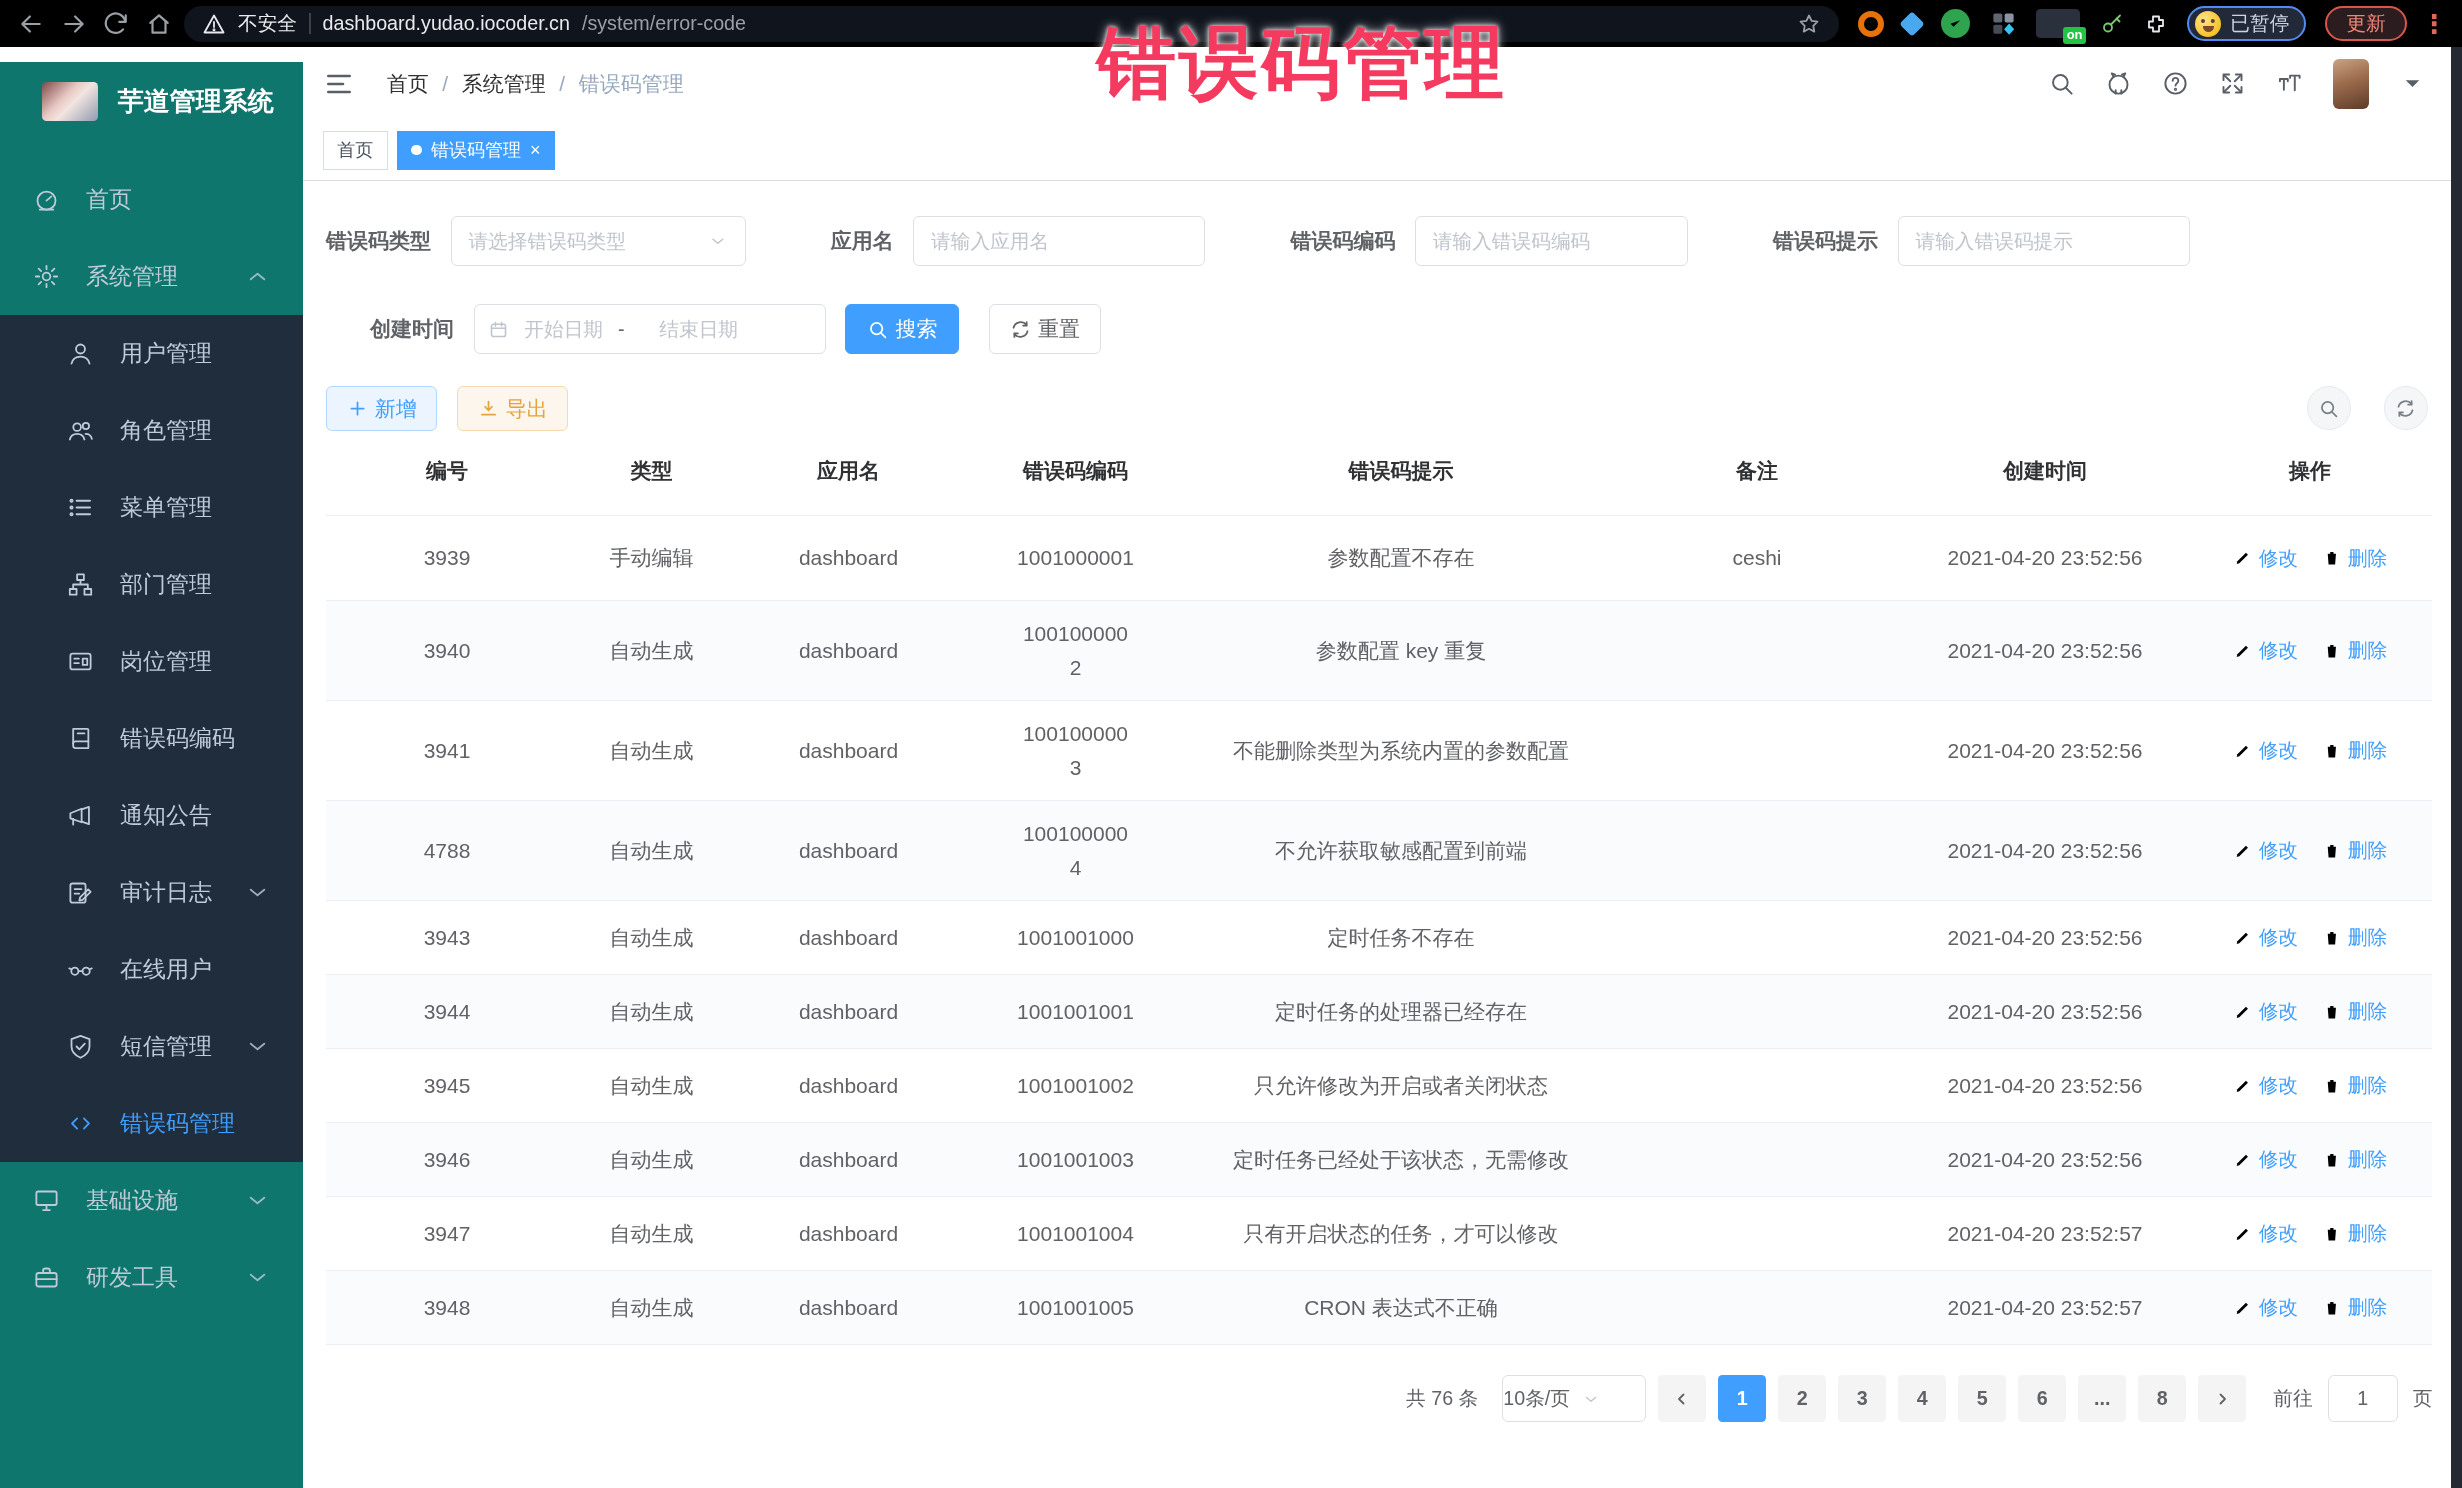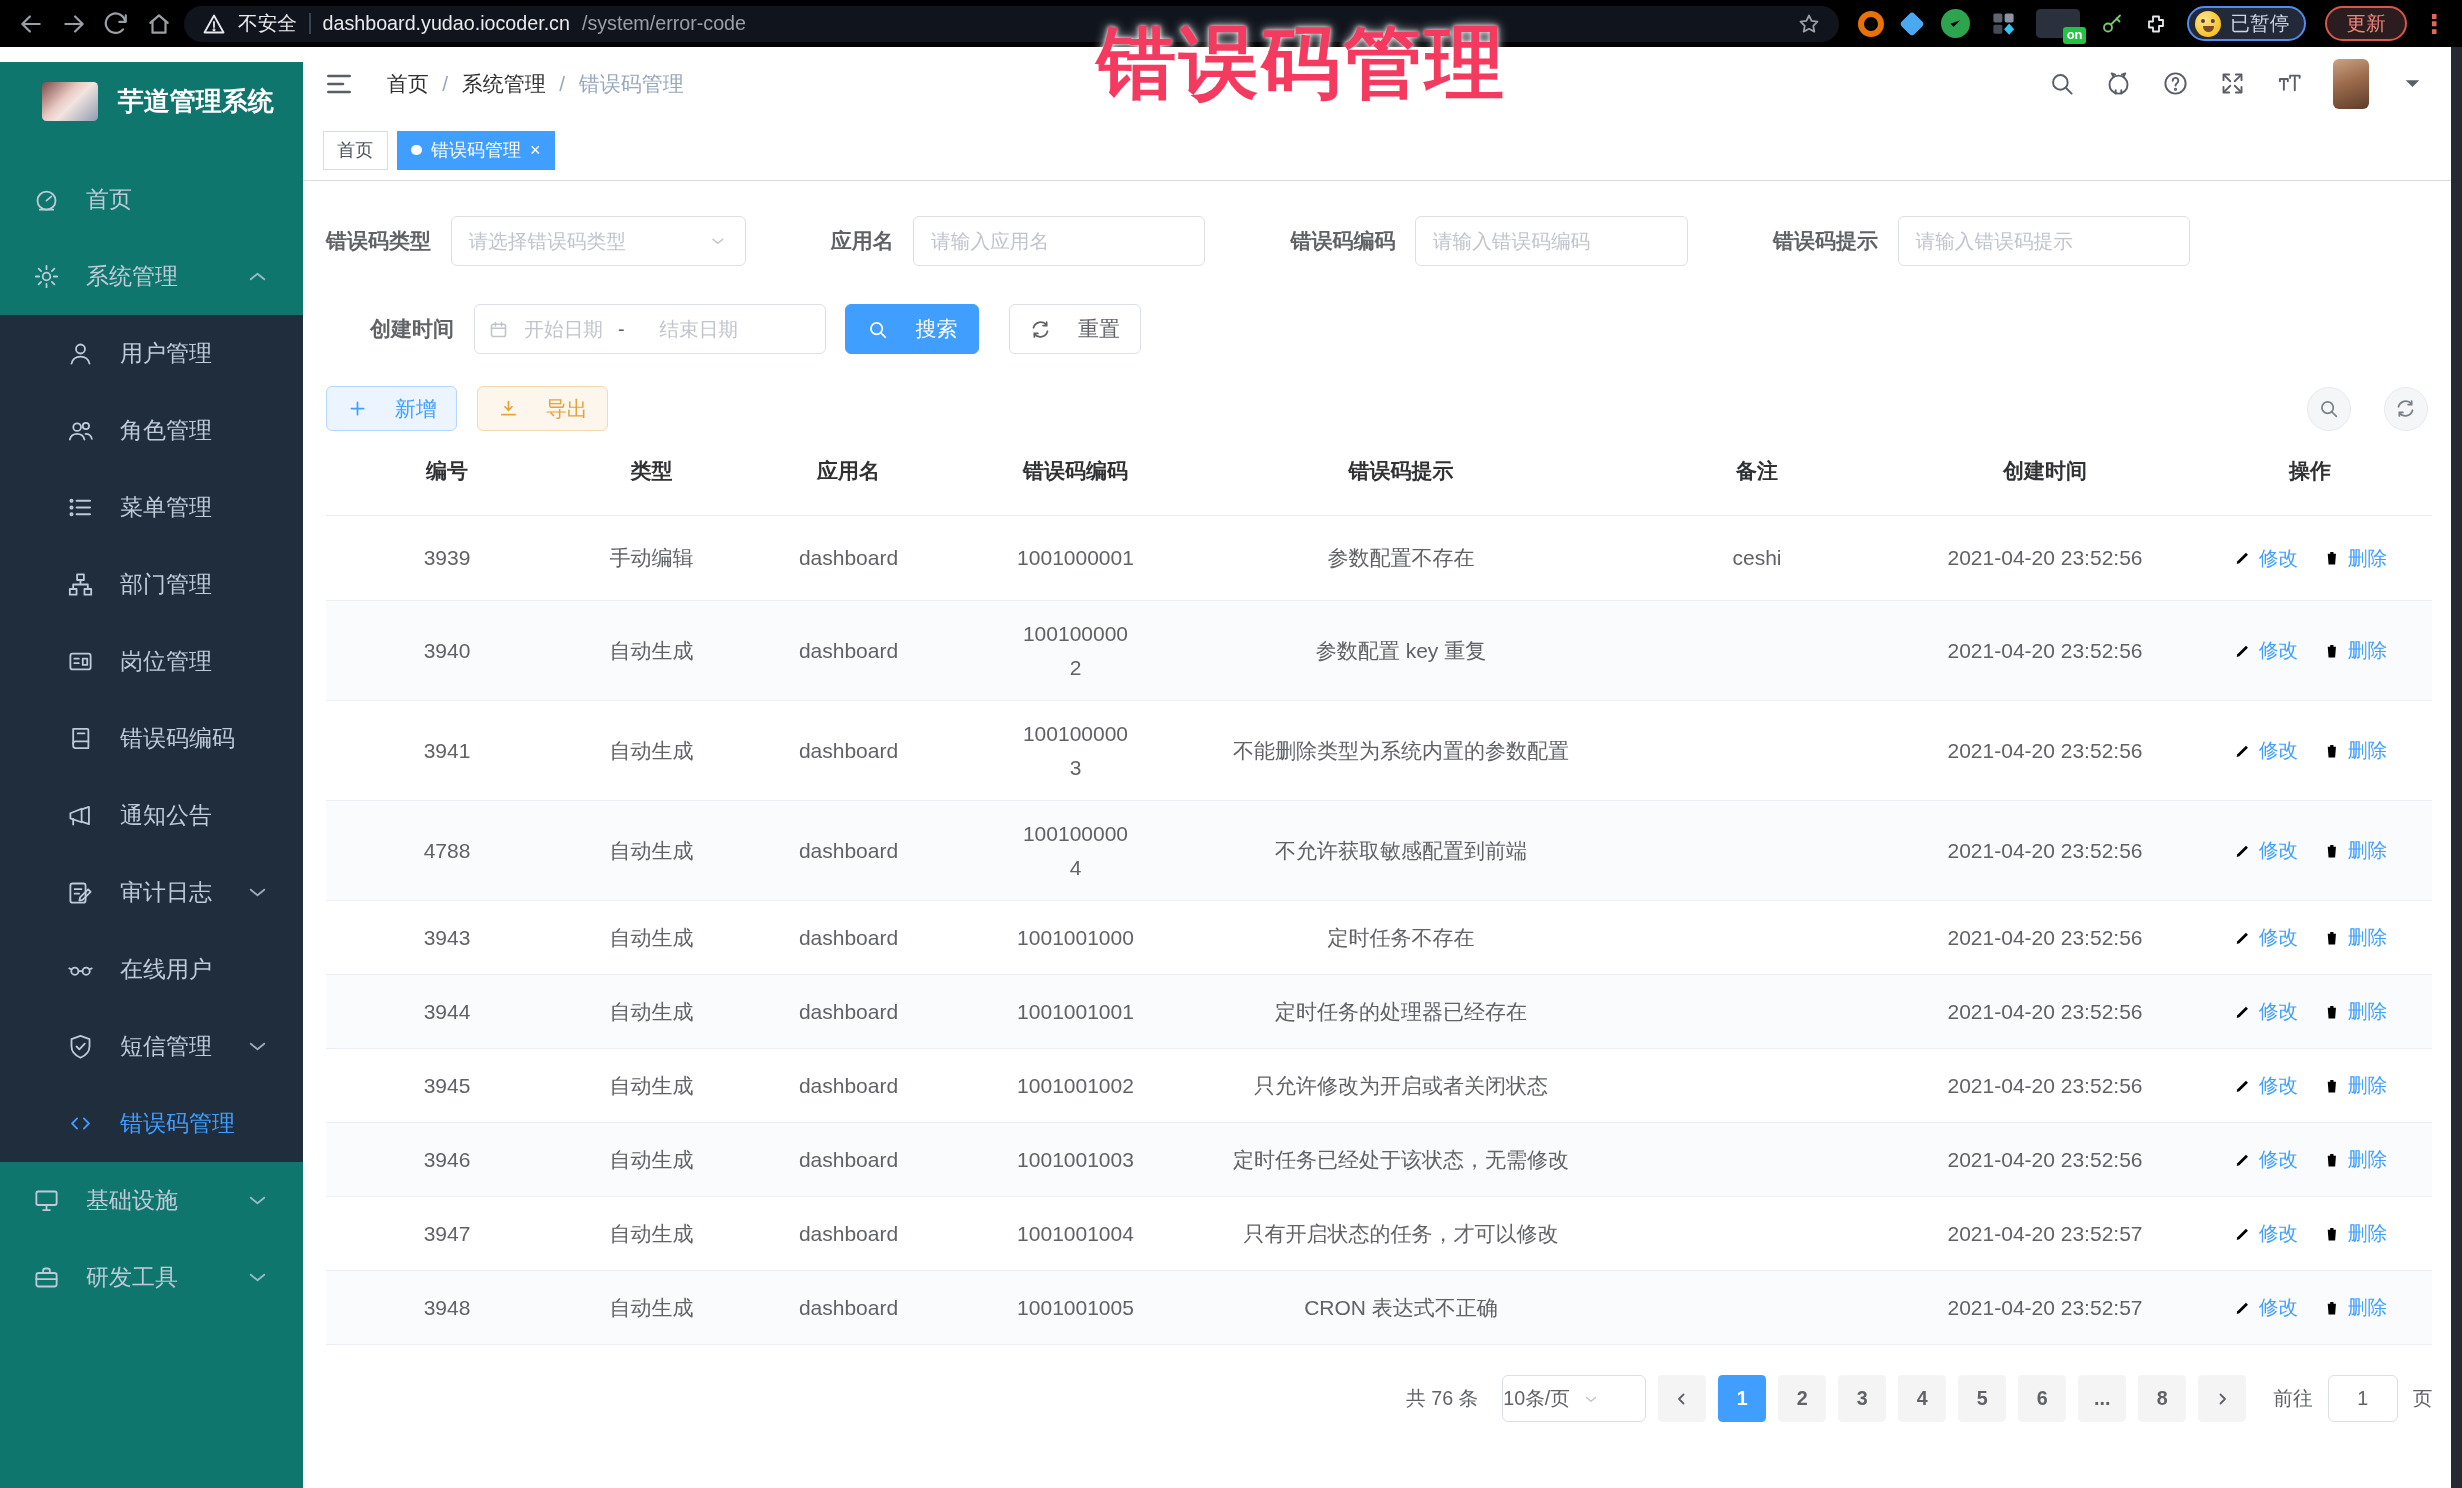--- a/index.html
+++ b/index.html
@@ -97,26 +97,26 @@
   justify-content:space-between;padding:0 16.7px;color:#c0c4cc;font-size:19.7px;background:#fff;cursor:pointer}
 .f-select .icon{color:#c0c4cc}
 .f-select .icon svg{width:19.7px;height:19.7px}
 .f-input{width:292px;height:50px;border:1.5px solid #dcdfe6;border-radius:6px;padding:0 16.7px;font-size:19.7px;color:#606266;outline:none}
 .f-input::placeholder{color:#c0c4cc}
 .date-box{width:352px;height:50px;border:1.5px solid #dcdfe6;border-radius:6px;display:flex;align-items:center;
   padding:0 13.6px;gap:15px;color:#c0c4cc;font-size:19.7px;background:#fff}
 .date-box .icon{color:#c0c4cc}
 .date-box .icon svg{width:21px;height:21px}
 .date-sep{color:#606266}
-.btn{display:flex;align-items:center;gap:27px;border-radius:6px;font-size:21px;cursor:pointer;white-space:nowrap}
+.btn{display:flex;align-items:center;gap:7px;border-radius:6px;font-size:21px;cursor:pointer;white-space:nowrap}
 .btn svg{width:21px;height:21px}
 .btn-search{height:50px;padding:0 21px;background:#409eff;border:1.5px solid #409eff;color:#fff;margin-left:19.7px}
 .btn-reset{height:50px;padding:0 19.7px;background:#fff;border:1.5px solid #dcdfe6;color:#606266;margin-left:30px}
 
-.toolbar{display:flex;align-items:center;margin-top:32px}
+.toolbar{display:flex;margin-top:32px}
 .btn-add{height:45px;padding:0 19.7px;background:#ecf5ff;border:1.5px solid #b3d8ff;color:#409eff}
 .btn-export{height:45px;padding:0 19.7px;background:#fdf6ec;border:1.5px solid #f5dab1;color:#e6a23c;margin-left:19.7px}
 .round-btns{margin-left:auto;display:flex;gap:33px;margin-right:4.5px}
 .round-btn{width:44px;height:44px;border-radius:50%;background:#f4f6f8;border:1.5px solid #e7eaee;color:#7a8087;
   display:flex;align-items:center;justify-content:center;cursor:pointer}
 .round-btn svg{width:21px;height:21px}
 
 .table{margin-top:26px}
 .t-head{display:flex;align-items:flex-start;height:59px;border-bottom:1.5px solid #ebeef5;font-weight:700;color:#303133;font-size:21px}
 .t-row{display:flex;align-items:center;height:74px;border-bottom:1.5px solid #ebeef5;color:#606266;font-size:21px}

